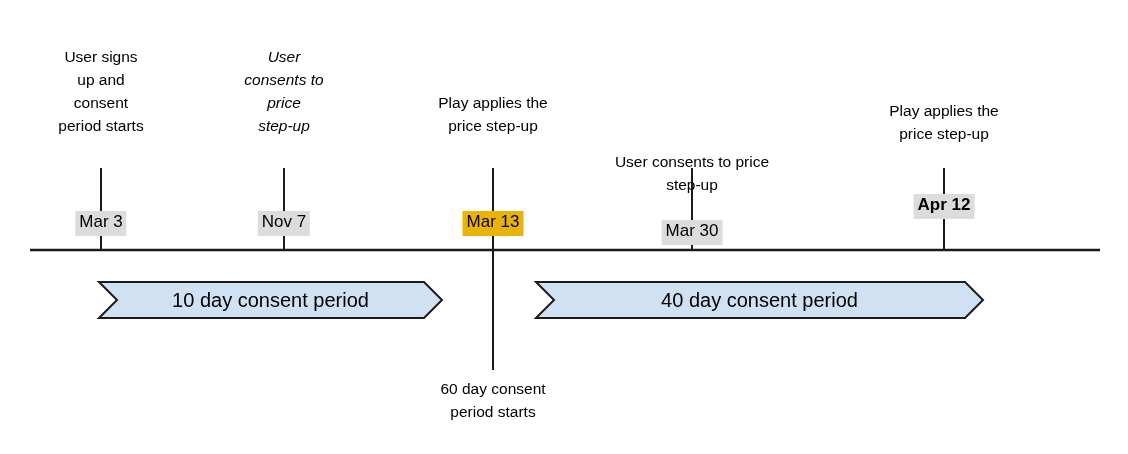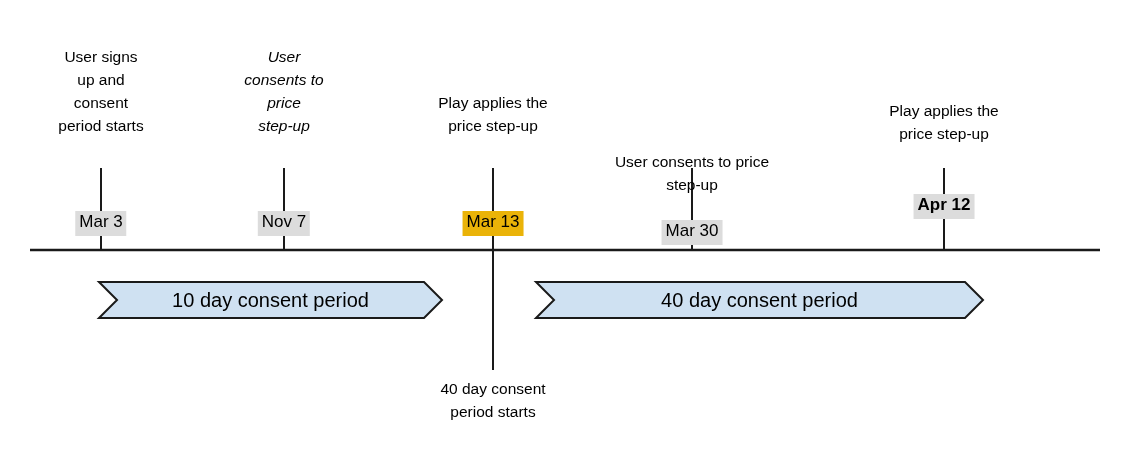--- a/index.html
+++ b/index.html
@@ -96,19 +96,19 @@
       <div class="date-chip" style="left: 284px; top: 211px; background: rgb(220, 220, 220);">Nov 7</div>
       <div class="evt-label" style="left: 493px; top: 91px;">Play applies the
 price step-up</div>
       <div class="date-chip" style="left: 493px; top: 211px; background: #eab308;">Mar 13</div>
       <div class="evt-label" style="left: 692px; top: 105px; margin-top: 45px;">User consents to price
 step-up</div>
       <div class="date-chip" style="left: 692px; top: 220px; background: rgb(220, 220, 220);">Mar 30</div>
       <div class="evt-label" style="left: 944px; top: 99px;">Play applies the
 price step-up</div>
       <div class="date-chip" style="left: 944px; top: 194px; background: rgb(220, 220, 220); font-weight: bold;">Apr 12</div>
-      <div class="below-label" style="left: 493px; top: 377px;">40 day consent
+      <div class="below-label" style="left: 493px; top: 377px;">60 day consent
 period starts</div>
       <div class="banner-label" style="left: 270.5px; top: 300px;">10 day consent period</div>
       <div class="banner-label" style="left: 759.5px; top: 300px;">40 day consent period</div>
     </div>
 
 </div>
 
 </body></html>

